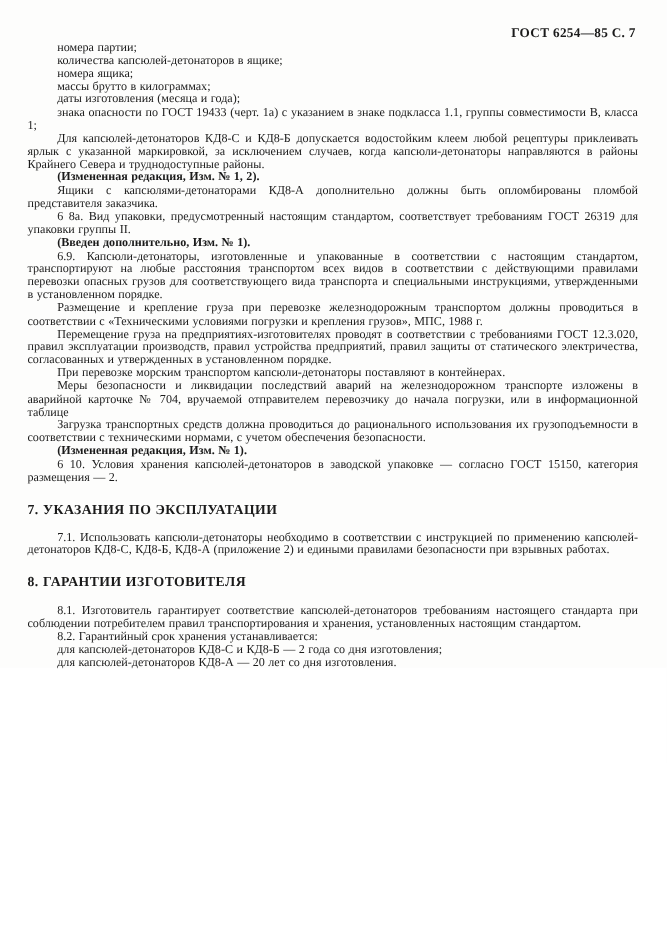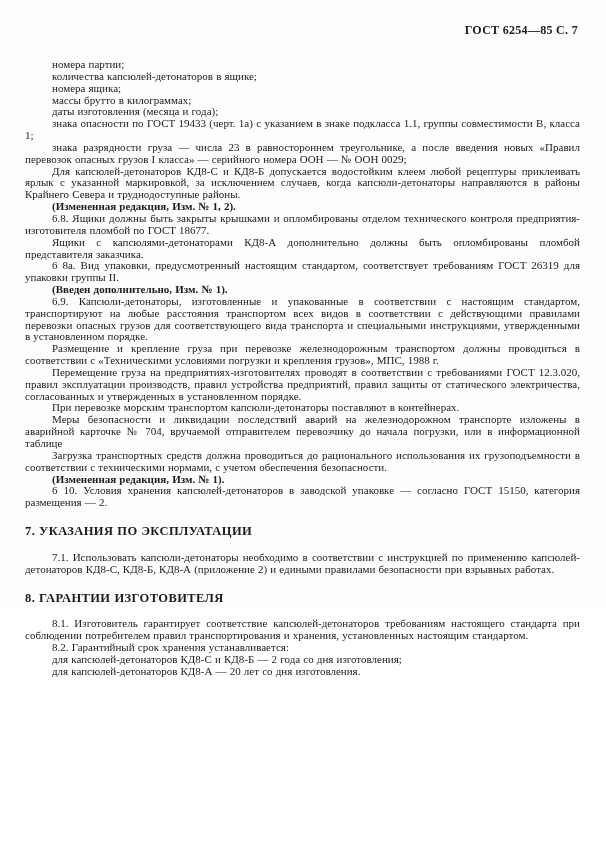--- a/index.html
+++ b/index.html
@@ -18,21 +18,20 @@
   }
   .page-header {
     text-align: right;
     font-weight: bold;
     font-size: 12px;
     letter-spacing: 0.3px;
     padding-right: 2px;
     white-space: nowrap;
   }
   .doc-body {
-    margin-top: 21px;
     font-size: 11px;
     line-height: 11.85px;
     text-align: justify;
   }
   .blk {
     margin: 0;
     text-indent: 27px;
     word-spacing: 0.4px;
   }
   .blk-note { font-weight: bold; }
@@ -52,24 +51,22 @@
   <div class="page-header">
     <span>ГОСТ 6254—85 С. 7</span>
   </div>
   <div class="doc-body" id="doc-body">
       <p class="blk blk-item">номера партии;</p>
       <p class="blk blk-item">количества капсюлей-детонаторов в ящике;</p>
       <p class="blk blk-item">номера ящика;</p>
       <p class="blk blk-item">массы брутто в килограммах;</p>
       <p class="blk blk-item">даты изготовления (месяца и года);</p>
       <p class="blk blk-item">знака опасности по ГОСТ 19433 (черт. 1а) с указанием в знаке подкласса 1.1, группы совместимости В, класса 1;</p>
-      <p class="blk blk-item">знака разрядности груза — числа 23 в равностороннем треугольнике, а после введения новых «Правил перевозок опасных грузов I класса» — серийного номера ООН — № ООН 0029;</p>
       <p class="blk blk-p">Для капсюлей-детонаторов КД8-С и КД8-Б допускается водостойким клеем любой рецептуры приклеивать ярлык с указанной маркировкой, за исключением случаев, когда капсюли-детонаторы направляются в районы Крайнего Севера и труднодоступные районы.</p>
       <p class="blk blk-note">(Измененная редакция, Изм. № 1, 2).</p>
-      <p class="blk blk-p">6.8. Ящики должны быть закрыты крышками и опломбированы отделом технического контроля предприятия-изготовителя пломбой по ГОСТ 18677.</p>
       <p class="blk blk-p">Ящики с капсюлями-детонаторами КД8-А дополнительно должны быть опломбированы пломбой представителя заказчика.</p>
       <p class="blk blk-p">6 8а. Вид упаковки, предусмотренный настоящим стандартом, соответствует требованиям ГОСТ 26319 для упаковки группы II.</p>
       <p class="blk blk-note">(Введен дополнительно, Изм. № 1).</p>
       <p class="blk blk-p">6.9. Капсюли-детонаторы, изготовленные и упакованные в соответствии с настоящим стандартом, транспортируют на любые расстояния транспортом всех видов в соответствии с действующими правилами перевозки опасных грузов для соответствующего вида транспорта и специальными инструкциями, утвержденными в установленном порядке.</p>
       <p class="blk blk-p">Размещение и крепление груза при перевозке железнодорожным транспортом должны проводиться в соответствии с «Техническими условиями погрузки и крепления грузов», МПС, 1988 г.</p>
       <p class="blk blk-p">Перемещение груза на предприятиях-изготовителях проводят в соответствии с требованиями ГОСТ 12.3.020, правил эксплуатации производств, правил устройства предприятий, правил защиты от статического электричества, согласованных и утвержденных в установленном порядке.</p>
       <p class="blk blk-p">При перевозке морским транспортом капсюли-детонаторы поставляют в контейнерах.</p>
       <p class="blk blk-p">Меры безопасности и ликвидации последствий аварий на железнодорожном транспорте изложены в аварийной карточке № 704, вручаемой отправителем перевозчику до начала погрузки, или в информационной таблице</p>
       <p class="blk blk-p">Загрузка транспортных средств должна проводиться до рационального использования их грузоподъемности в соответствии с техническими нормами, с учетом обеспечения безопасности.</p>
       <p class="blk blk-note">(Измененная редакция, Изм. № 1).</p>

